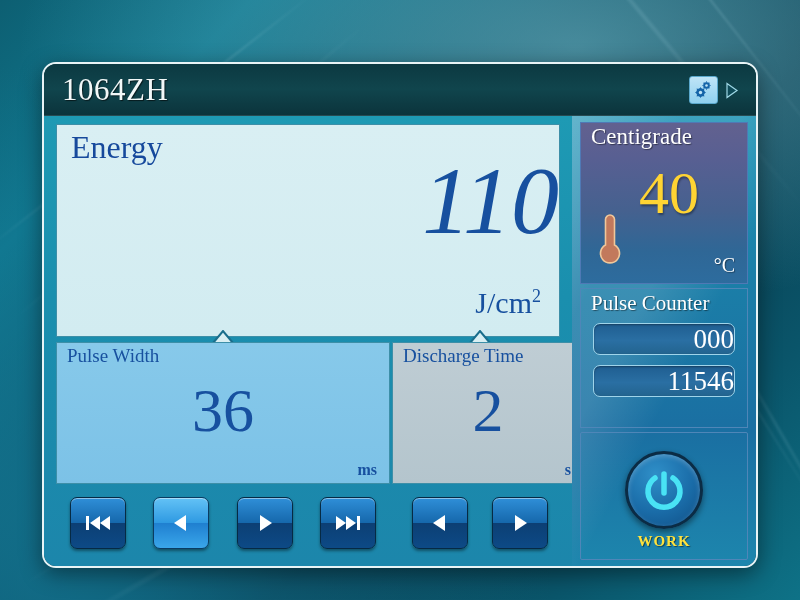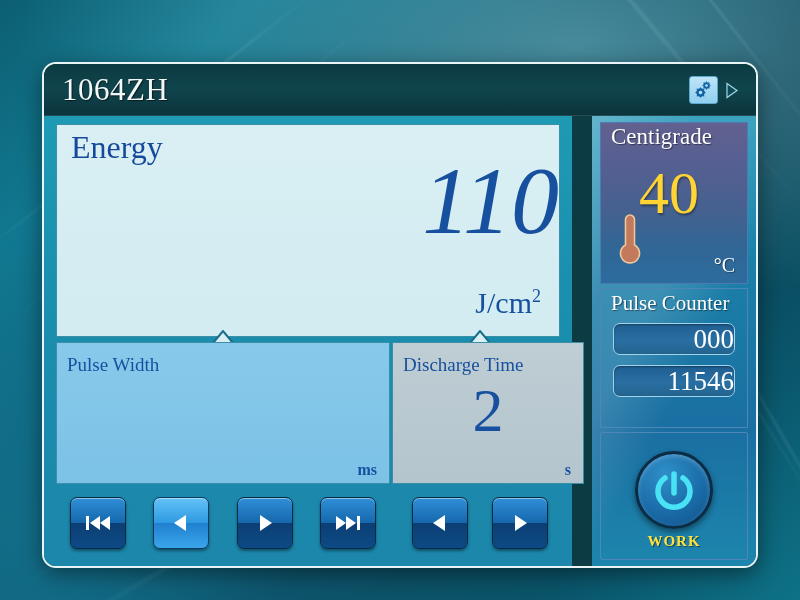--- a/index.html
+++ b/index.html
@@ -54,21 +54,21 @@
   }
   #title-tools{margin-left:auto;display:flex;align-items:center;gap:6px;margin-right:16px;}
   #gear-btn{
     width:27px;height:26px;border-radius:3px;
     background:linear-gradient(180deg,#bfe4f7 0%,#8fd0ef 100%);
     border:1px solid #5aa8cc;display:flex;align-items:center;justify-content:center;
   }
   #next-arrow{width:16px;height:18px;display:flex;align-items:center;justify-content:center;}
 
   
-  #body{position:absolute;left:0;top:52px;right:0;bottom:0;display:flex;gap:20px;}
+  #body{position:absolute;left:0;top:52px;right:0;bottom:0;display:flex;}
   #left{position:relative;width:528px;height:100%;background:linear-gradient(180deg,#1e9ab4 0%,#1a8fae 40%,#1c86ab 100%);}
   #right{position:relative;flex:1;height:100%;
     background:
       linear-gradient(118deg,rgba(255,255,255,0.20) 0%,rgba(255,255,255,0) 26%),
       linear-gradient(118deg,rgba(255,255,255,0.14) 40%,rgba(255,255,255,0) 58%),
       linear-gradient(180deg,#1d93b5 0%,#1b7fa8 35%,#1a6fa2 70%,#1d86ad 100%);
   }
 
   
   #energy-panel{
@@ -90,21 +90,21 @@
   #pw-panel{
     position:absolute;left:12px;top:226px;width:334px;height:142px;
     background:linear-gradient(180deg,#87c9ea 0%,#7cc2e7 100%);
     border:1px solid #3d8fa8;box-sizing:border-box;
   }
   #dt-panel{
     position:absolute;left:348px;top:226px;width:192px;height:142px;
     background:linear-gradient(180deg,#bfcdd4 0%,#b4c5cd 100%);
     border:1px solid #3d8fa8;box-sizing:border-box;
   }
-  .mid-label{position:absolute;left:10px;top:2px;font-size:19px;color:#17509f;margin-top:9px;}
+  .mid-label{position:absolute;left:10px;top:2px;font-size:19px;color:#17509f;}
   .mid-value{position:absolute;left:0;right:0;top:36px;text-align:center;font-size:62px;line-height:62px;color:#17509f;}
   .mid-unit{position:absolute;right:12px;bottom:4px;font-size:16px;color:#17509f;font-weight:bold;}
 
   
   .notch{position:absolute;width:22px;height:14px;overflow:visible;}
   #notch-pw{left:168px;top:214px;}
   #notch-dt{left:425px;top:214px;}
 
   
   .btnstrip{position:absolute;display:flex;align-items:center;}
@@ -224,20 +224,21 @@
         </svg>
       </div>
       <div class="notch" id="notch-dt">
         <svg width="22" height="14" viewBox="0 0 22 14" aria-hidden="true">
           <path d="M1 13 L11 1 L21 13" fill="#d9eff3" stroke="#1a6e8c" stroke-width="2"></path>
         </svg>
       </div>
 
       <div id="pw-panel">
         <div class="mid-label">Pulse Width</div>
+        <div class="mid-value">36</div>
         <div class="mid-unit">ms</div>
       </div>
 
       <div id="dt-panel">
         <div class="mid-label">Discharge Time</div>
         <div class="mid-value">2</div>
         <div class="mid-unit">s</div>
       </div>
 
       <div class="btnstrip" id="pw-buttons">

